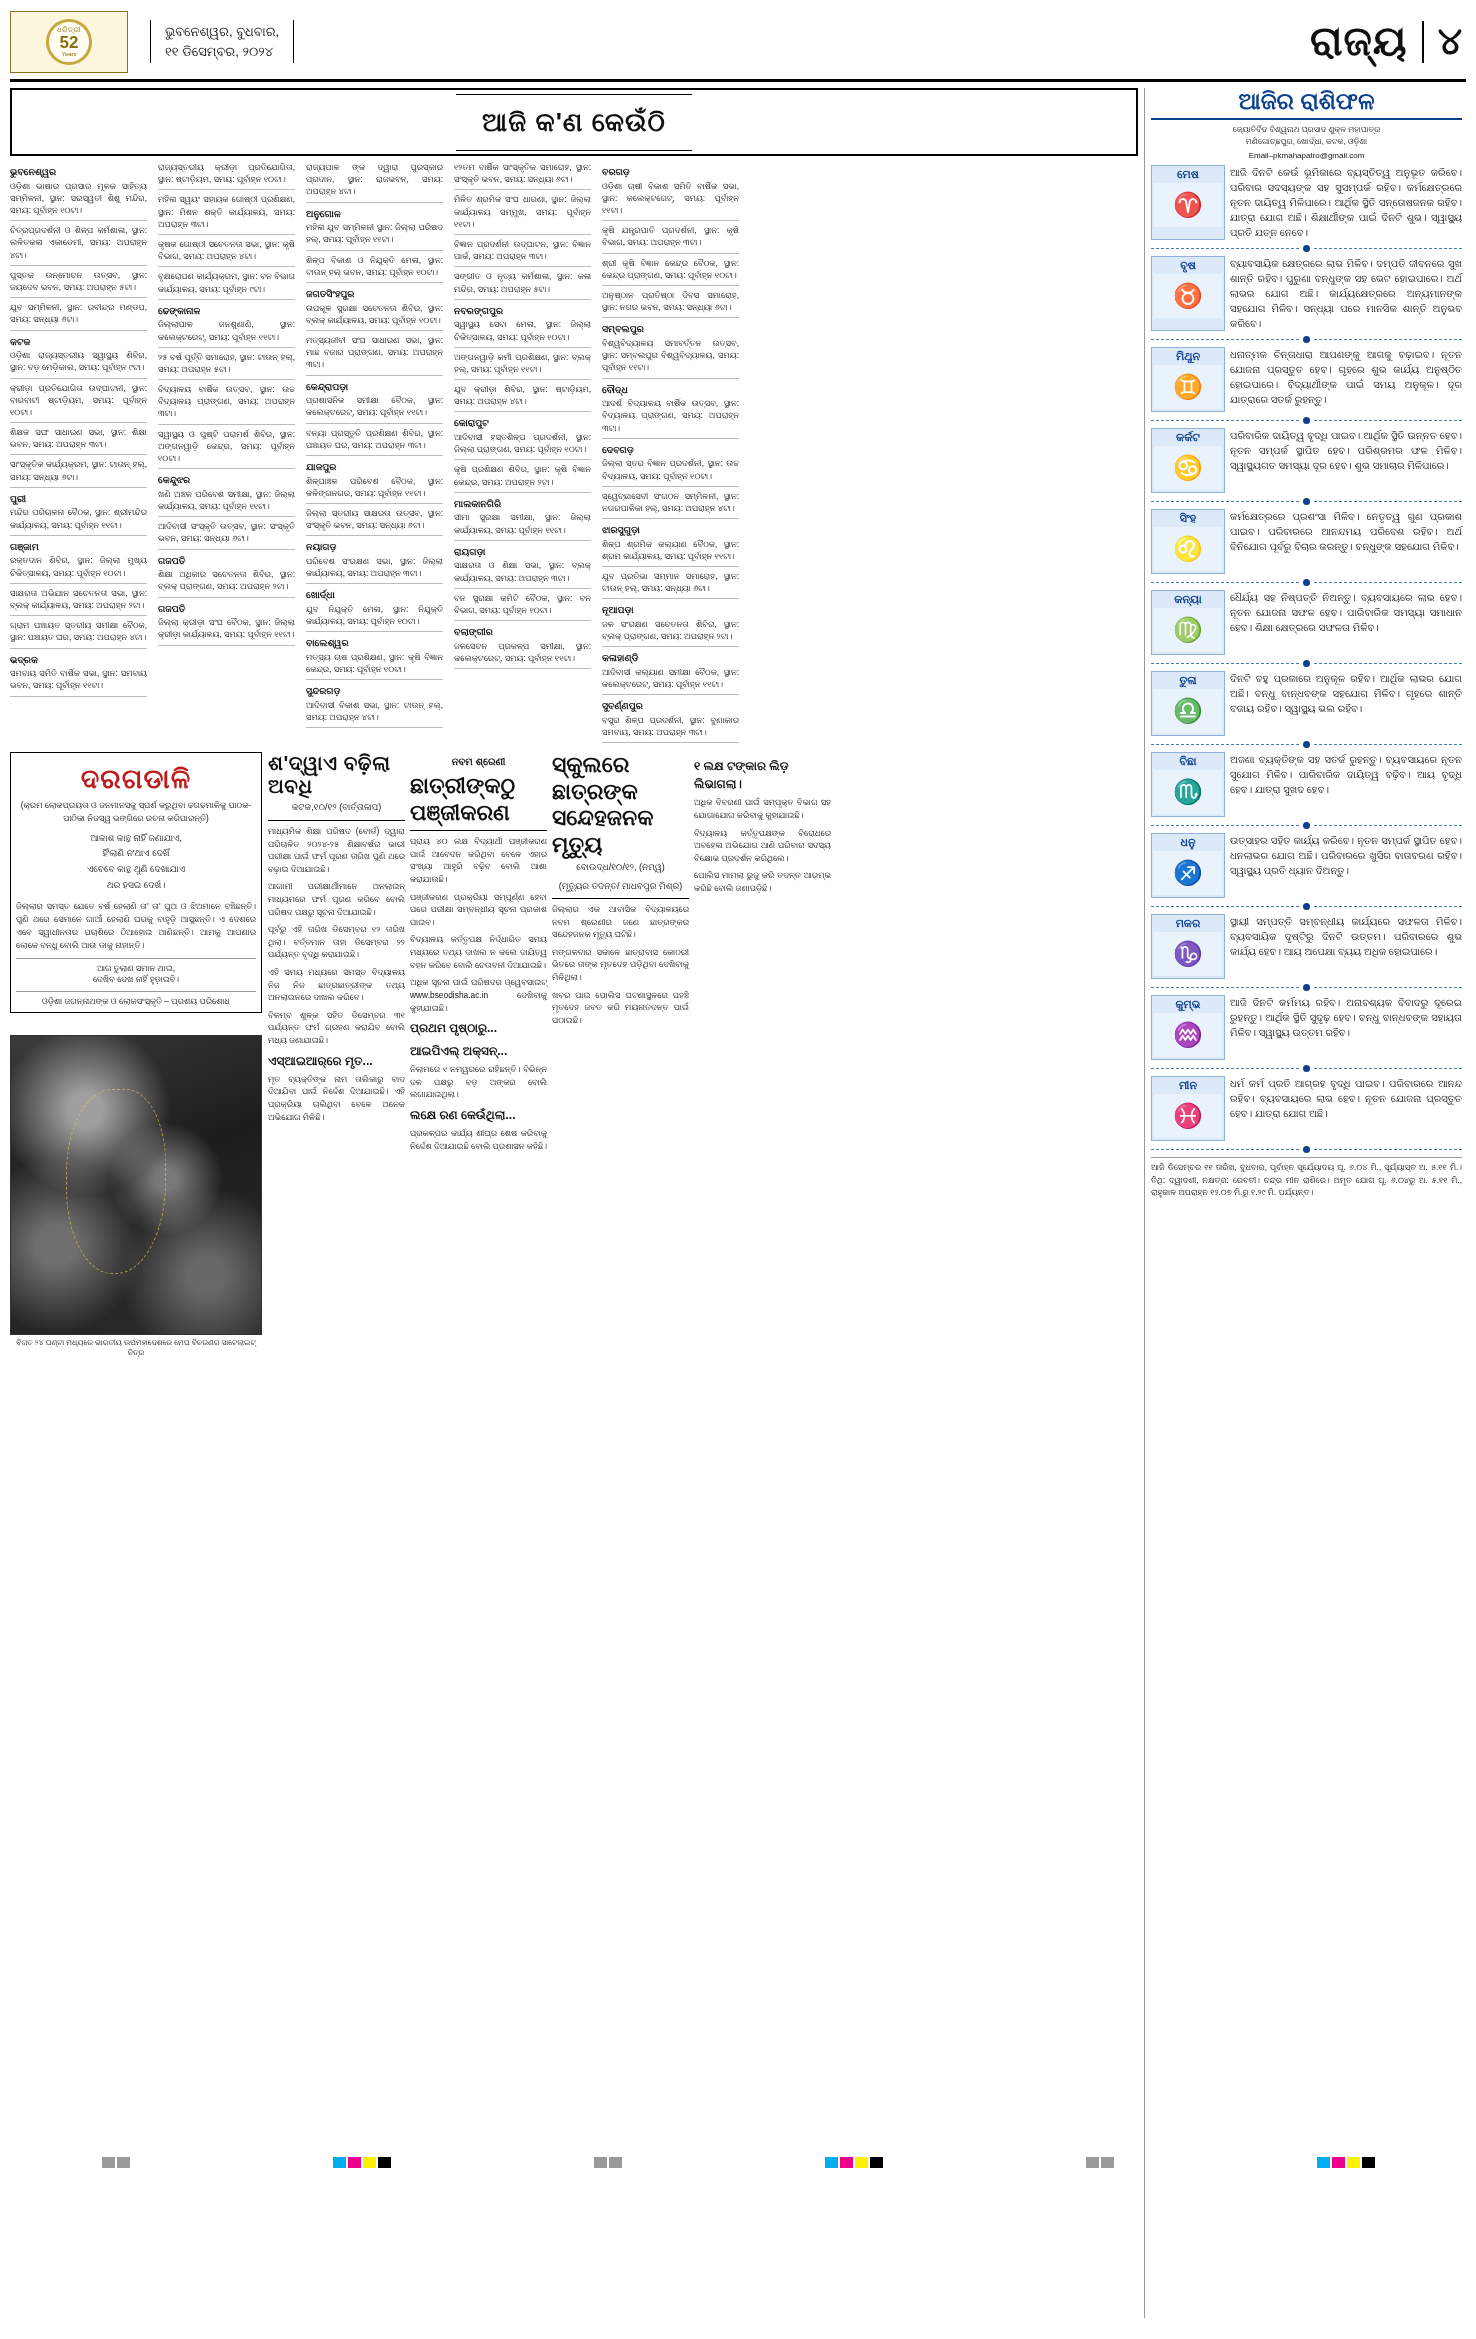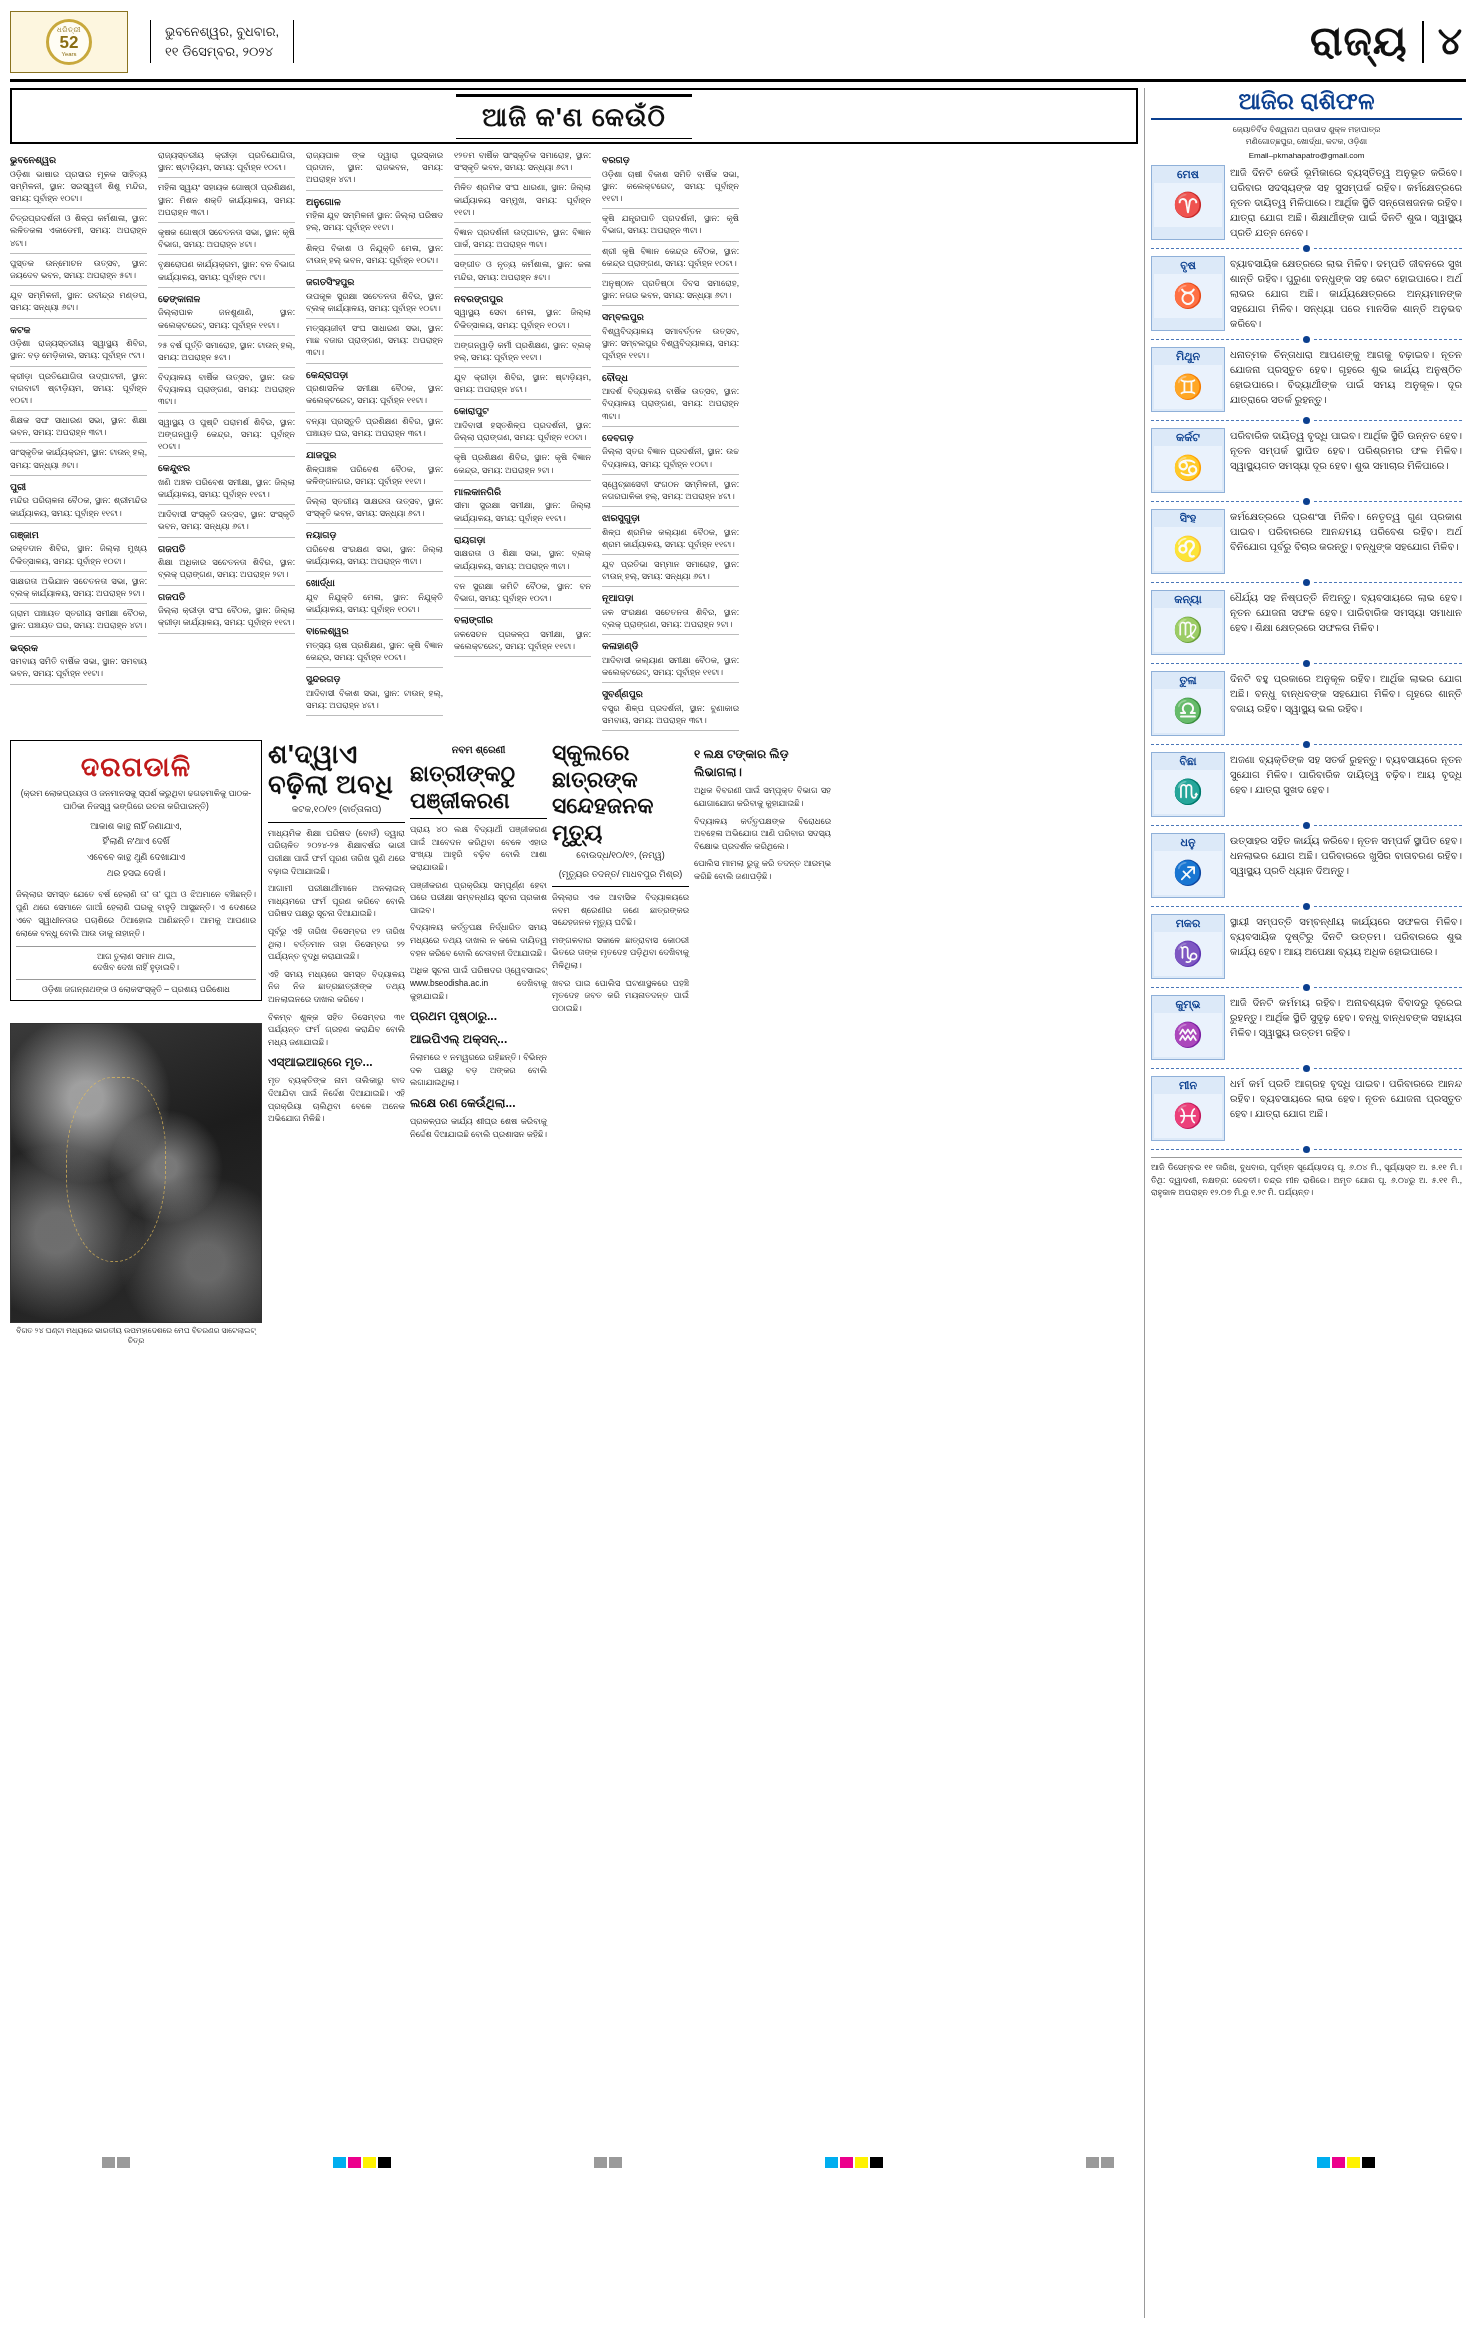--- a/index.html
+++ b/index.html
@@ -43,21 +43,21 @@
   .body-wrap { display:flex; gap:6px; margin-top:6px; height:2230px; }
   .left-block { width:1128px; position:relative; }
   .right-rail { width:318px; border-left:1px solid #999; padding-left:6px; }
 
   
   .banner {
     border:2px solid #000; text-align:center; padding:4px 0 3px;
     font-size:26px; font-weight:bold; letter-spacing:1px;
     background:#fff; margin-bottom:5px;
   }
-  .banner .inner { display:inline-block; border-top:3px solid #000000; border-bottom:1px solid #000; padding:5px 26px; }
+  .banner .inner { display:inline-block; border-top:1px solid #000000; border-bottom:1px solid #000; padding:12px 26px; }
 
   
   .listing { display:flex; gap:11px; }
   .lcol { width:137px; font-size:8.4px; line-height:1.45; }
   .lcol .head { font-weight:bold; font-size:9.4px; margin:4px 0 1px; }
   .lcol p { margin:0 0 4px 0; text-align:justify; }
   .lcol hr { border:none; border-top:1px solid #bbb; margin:3px 0; }
 
   
   .lower { display:flex; gap:6px; margin-top:6px; }
@@ -82,21 +82,21 @@
   .weather .sat .india {
     position:absolute; left:22%; top:18%; width:40%; height:62%;
     border:1px dashed rgba(230,190,90,.7); border-radius:46% 40% 50% 46%;
   }
   .weather .cap { font-size:7.6px; text-align:center; margin-top:3px; line-height:1.4; }
 
   .feature-cols { flex:1; display:flex; gap:5px; }
   .fcol { width:137px; font-size:8.4px; line-height:1.5; }
   .fcol p { margin:0 0 5px; text-align:justify; }
 
-  .story-head-1 { font-size:26px; font-weight:bold; letter-spacing:.5px; line-height:1.15; }
+  .story-head-1 { font-size:20px; font-weight:bold; letter-spacing:.5px; line-height:1.15; }
   .story-head-2 { font-size:22px; font-weight:bold; line-height:1.2; }
   .story-sub { font-size:9px; text-align:center; margin:3px 0 5px; }
   .story-kicker { font-size:10px; font-weight:bold; text-align:center; margin:2px 0 4px; }
   .rule-thin { border-top:1px solid #000; margin:4px 0; }
   .jump-head { font-size:12px; font-weight:bold; margin:5px 0 3px; }
 
   
   .rasi-title {
     text-align:center; font-size:23px; font-weight:bold; color:#0b3f8f;
     border-bottom:2px solid #0b3f8f; padding-bottom:3px; margin-bottom:4px;

